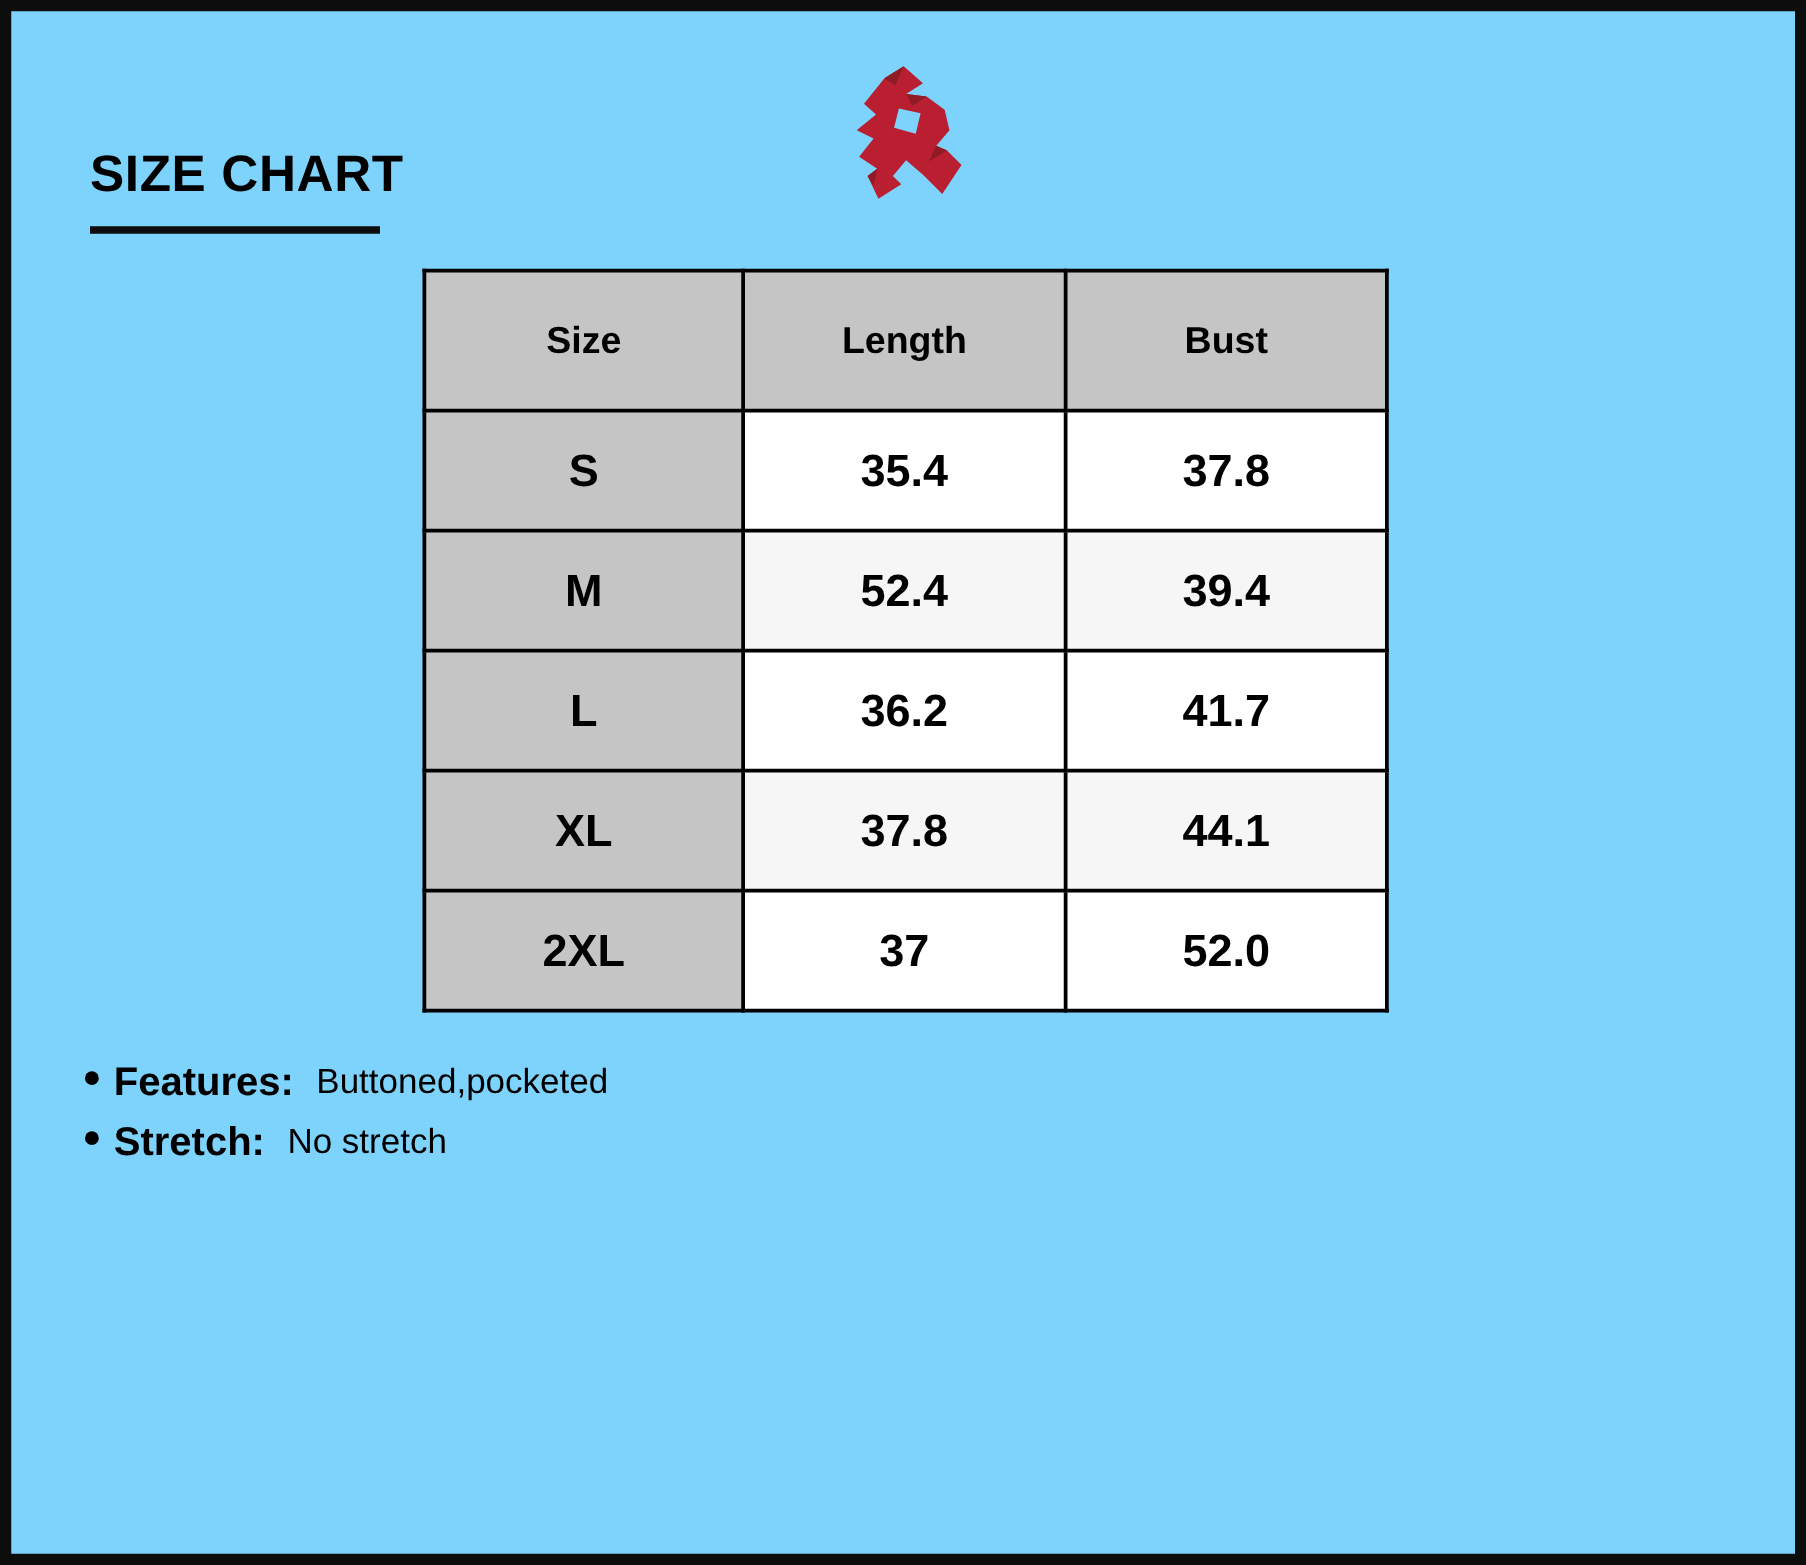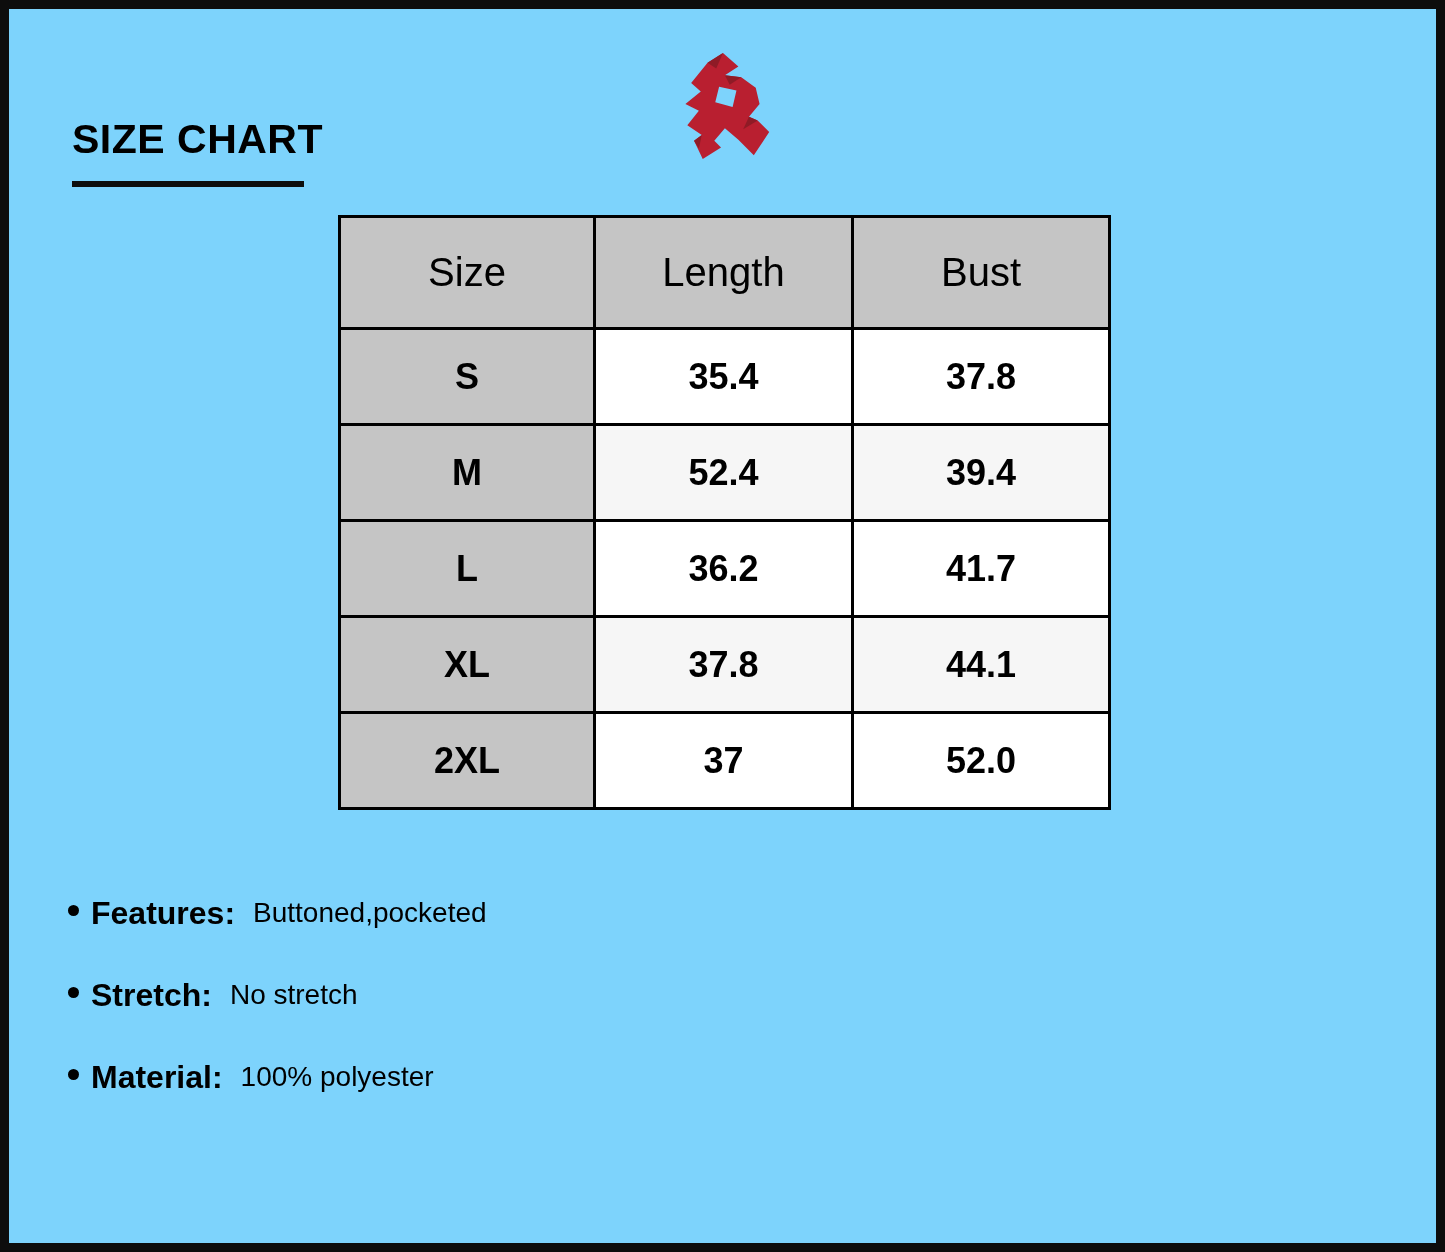--- a/index.html
+++ b/index.html
@@ -81,22 +81,22 @@
   }
   .size-table th, .size-table td {
     border: 3px solid #000000;
     padding: 0;
     vertical-align: middle;
   }
   .size-table thead tr { height: 112px; }
   .size-table tbody tr { height: 96px; }
   .size-table thead th {
     background: #C5C5C5;
-    font-size: 40px;
-    font-weight: normal;
+    font-size: 30px;
+    font-weight: bold;
     text-align: center;
   }
   .size-table tbody th {
     background: #C5C5C5;
     font-size: 36px;
     font-weight: bold;
   }
   .size-table tbody td {
     background: #ffffff;
     font-size: 36px;
@@ -114,21 +114,20 @@
     margin: 0;
     padding: 0;
     list-style: none;
   }
   .details li {
     display: flex;
     align-items: center;
     margin-bottom: 14px;
     line-height: 34px;
     white-space: nowrap;
-    margin-top: 48px;
   }
   .details .dot {
     flex: none;
     width: 11px;
     height: 11px;
     border-radius: 50%;
     background: #000000;
     margin-right: 12px;
     align-self: center;
     margin-top: -6px;
@@ -218,20 +217,15 @@
     <li>
       <span class="dot"></span>
       <span class="lbl">Features:</span>
       <span class="val">Buttoned,pocketed</span>
     </li>
     <li>
       <span class="dot"></span>
       <span class="lbl">Stretch:</span>
       <span class="val">No stretch</span>
     </li>
-    <li>
-      <span class="dot"></span>
-      <span class="lbl">Material:</span>
-      <span class="val">100% polyester</span>
-    </li>
   </ul>
 
 </div>
 
 </body></html>

